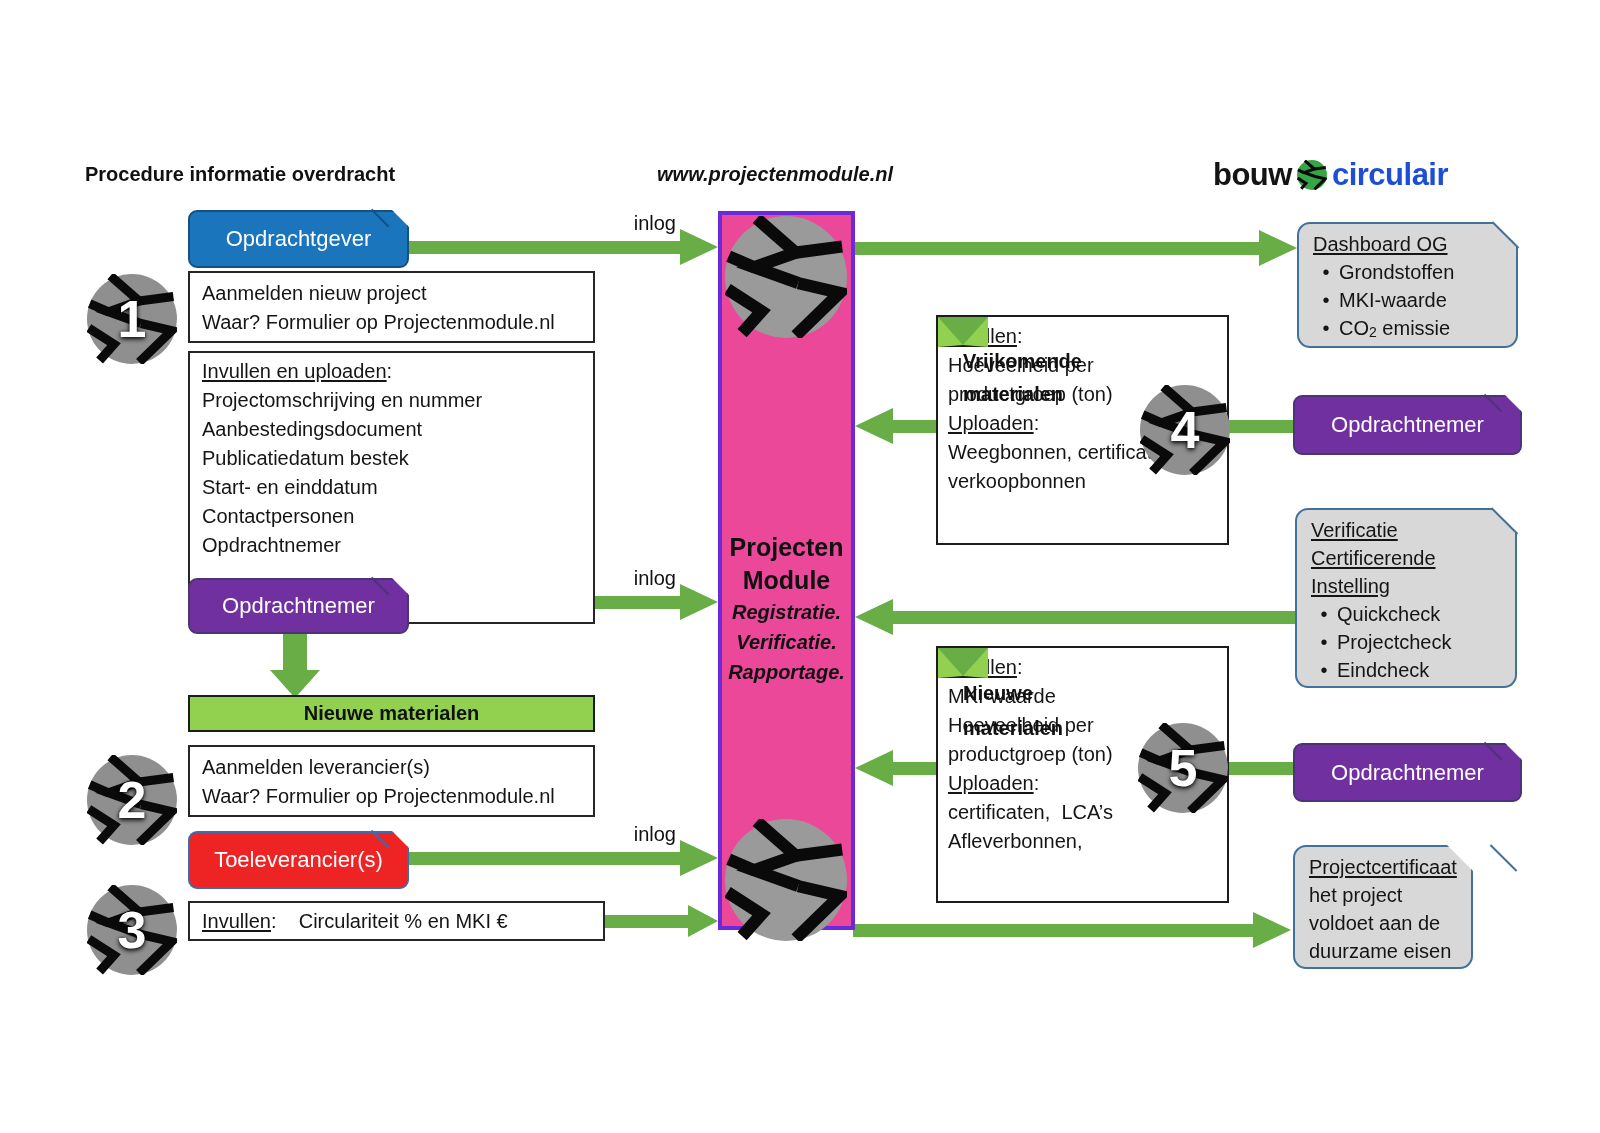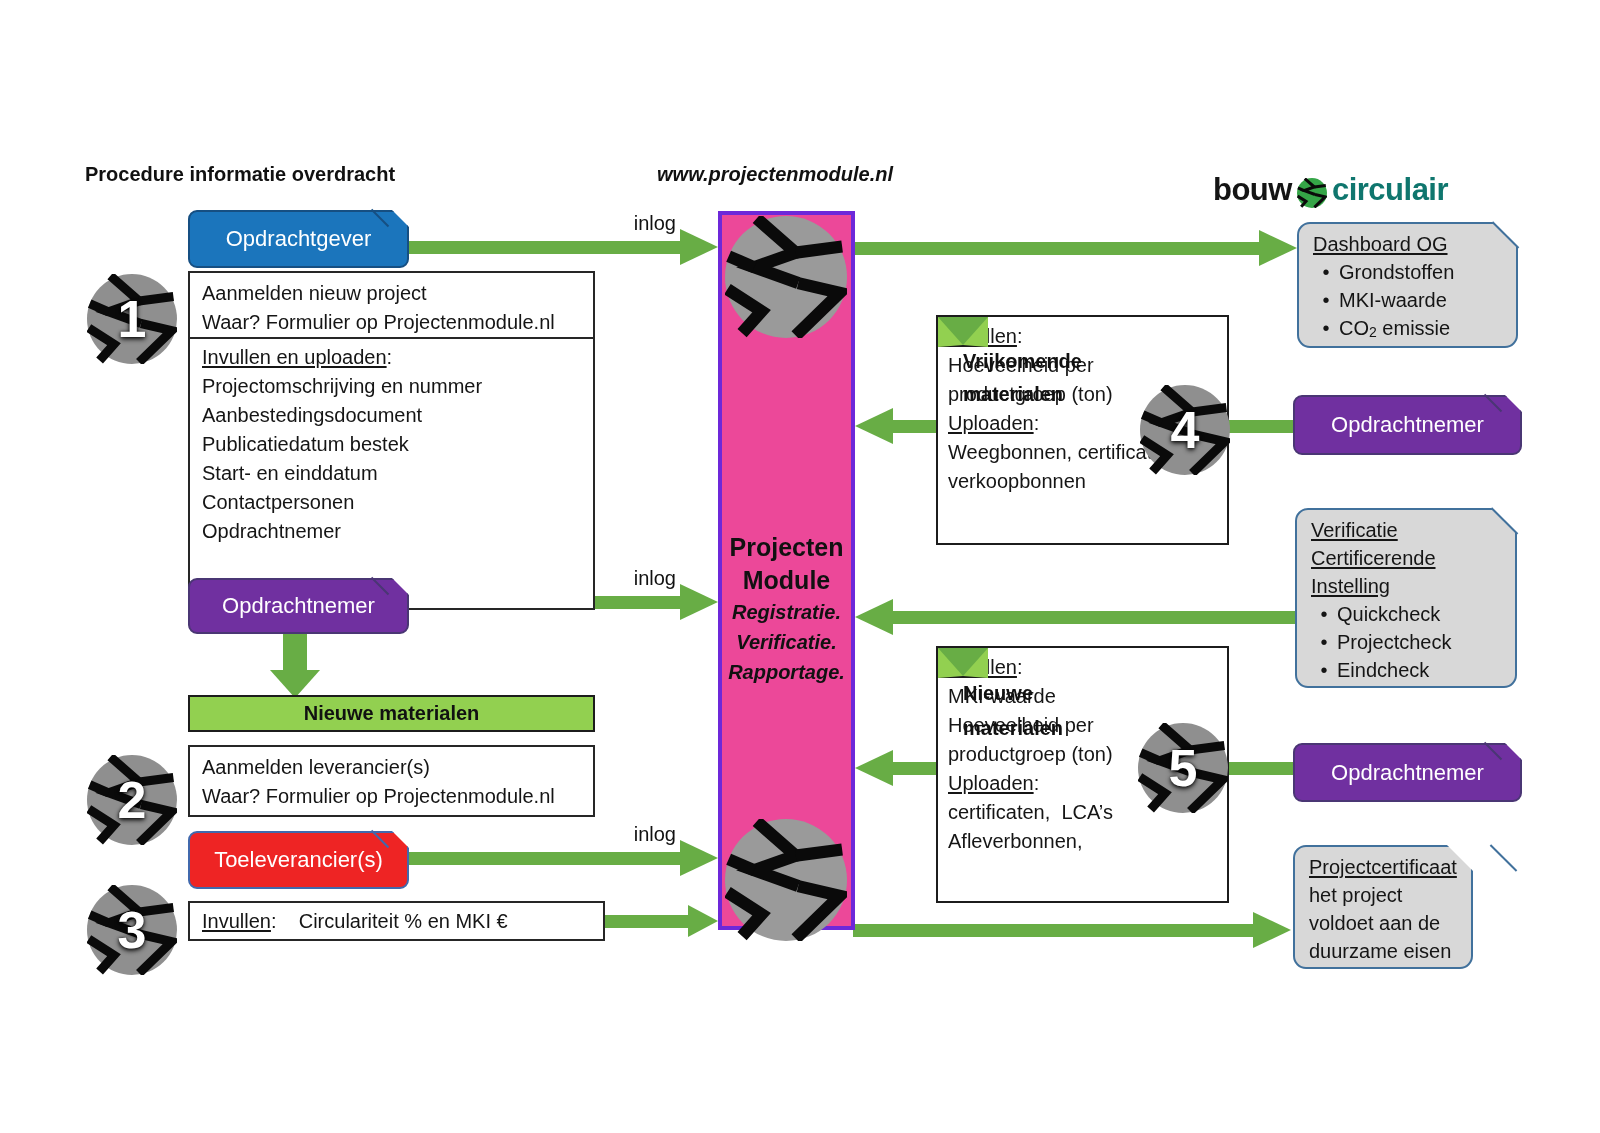--- a/index.html
+++ b/index.html
@@ -2,23 +2,23 @@
 <html><head>
 <meta charset="utf-8">
 <style>
   html,body{margin:0;padding:0;background:#fff;}
   .canvas{position:relative;width:1600px;height:1133px;background:#ffffff;overflow:hidden;
           font-family:"Liberation Sans",sans-serif;color:#151515;}
 
   
   .h-title{position:absolute;left:85px;top:163px;font-size:20px;font-weight:700;color:#111;}
   .h-url{position:absolute;left:630px;top:163px;width:290px;text-align:center;font-size:20px;font-weight:700;font-style:italic;color:#111;}
-  .logo{position:absolute;left:1213px;top:172px;display:flex;align-items:flex-end;gap:5px;}
+  .logo{position:absolute;left:1213px;top:157px;display:flex;align-items:center;gap:5px;}
   .logo .b{font-size:31px;font-weight:800;letter-spacing:-.5px;color:#141414;}
-  .logo .c{font-size:31px;font-weight:800;letter-spacing:-.5px;color:#0f766e;}
+  .logo .c{font-size:31px;font-weight:800;letter-spacing:-.5px;color:#1d4ed8;}
   .logo svg{width:30px;height:30px;}
 
   
   .actor{position:absolute;border-radius:9px;display:flex;align-items:center;justify-content:center;
          color:#fff;font-size:22px;clip-path:polygon(0 0,calc(100% - 17px) 0,100% 17px,100% 100%,0 100%);}
   .actor.blue{background:#1b75bc;border:2px solid #164f82;}
   .actor.purple{background:#7030a0;border:2px solid #4a3674;}
   .actor.red{background:#ee2424;border:2px solid #4169ad;}
 
   
@@ -156,21 +156,21 @@
   <div class="actor blue" style="left:188px;top:210px;width:217px;height:54px;">
     <span>Opdrachtgever</span>
   </div>
   <div class="snip" style="left:368px;top:217px;width:24px;background:#164f82;"></div>
 
   <div class="wbox" style="left:188px;top:271px;width:407px;height:72px;padding-top:6px;">
     <div class="ln">Aanmelden nieuw project</div>
     <div class="ln">Waar? Formulier op Projectenmodule.nl</div>
   </div>
 
-  <div class="wbox" style="left:188px;top:337px;width:407px;height:273px;">
+  <div class="wbox" style="left:188px;top:351px;width:407px;height:273px;">
     <div class="ln"><span class="ul">Invullen en uploaden</span><span>:</span></div>
     <div class="ln">Projectomschrijving en nummer</div>
     <div class="ln">Aanbestedingsdocument</div>
     <div class="ln">Publicatiedatum bestek</div>
     <div class="ln">Start- en einddatum</div>
     <div class="ln">Contactpersonen</div>
     <div class="ln">Opdrachtnemer</div>
   </div>
 
   <div class="actor purple" style="left:188px;top:578px;width:217px;height:52px;">

